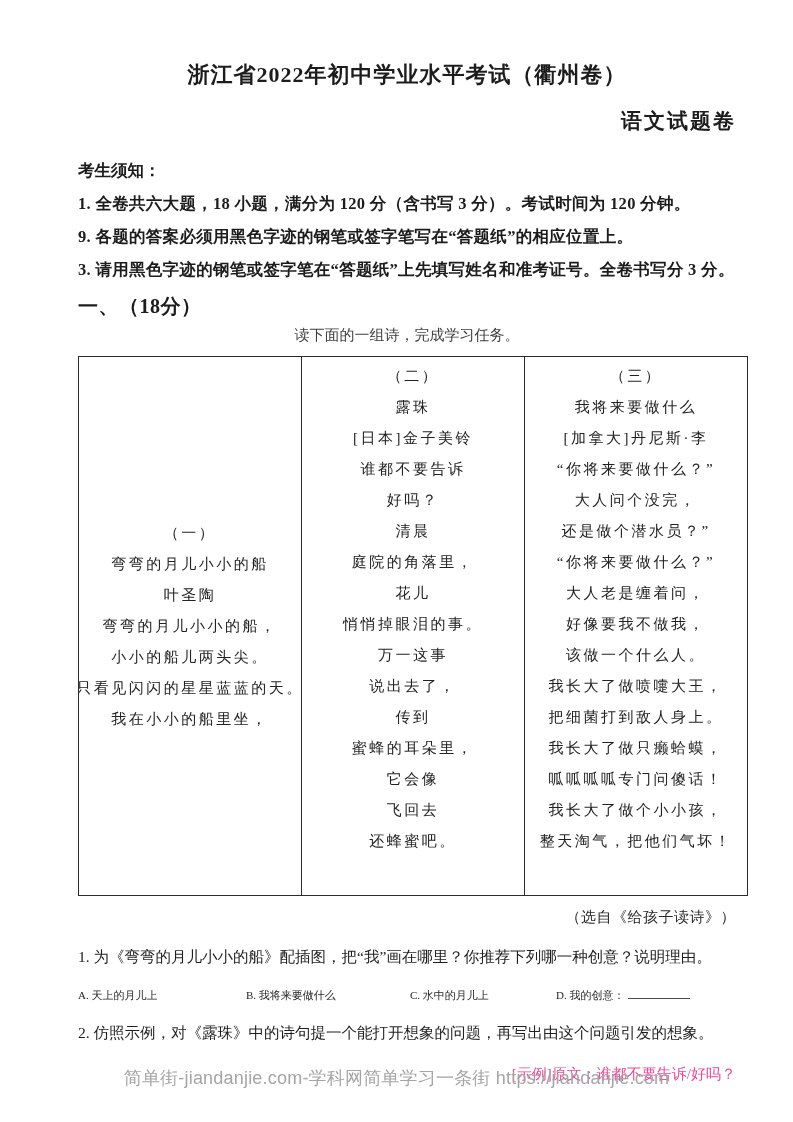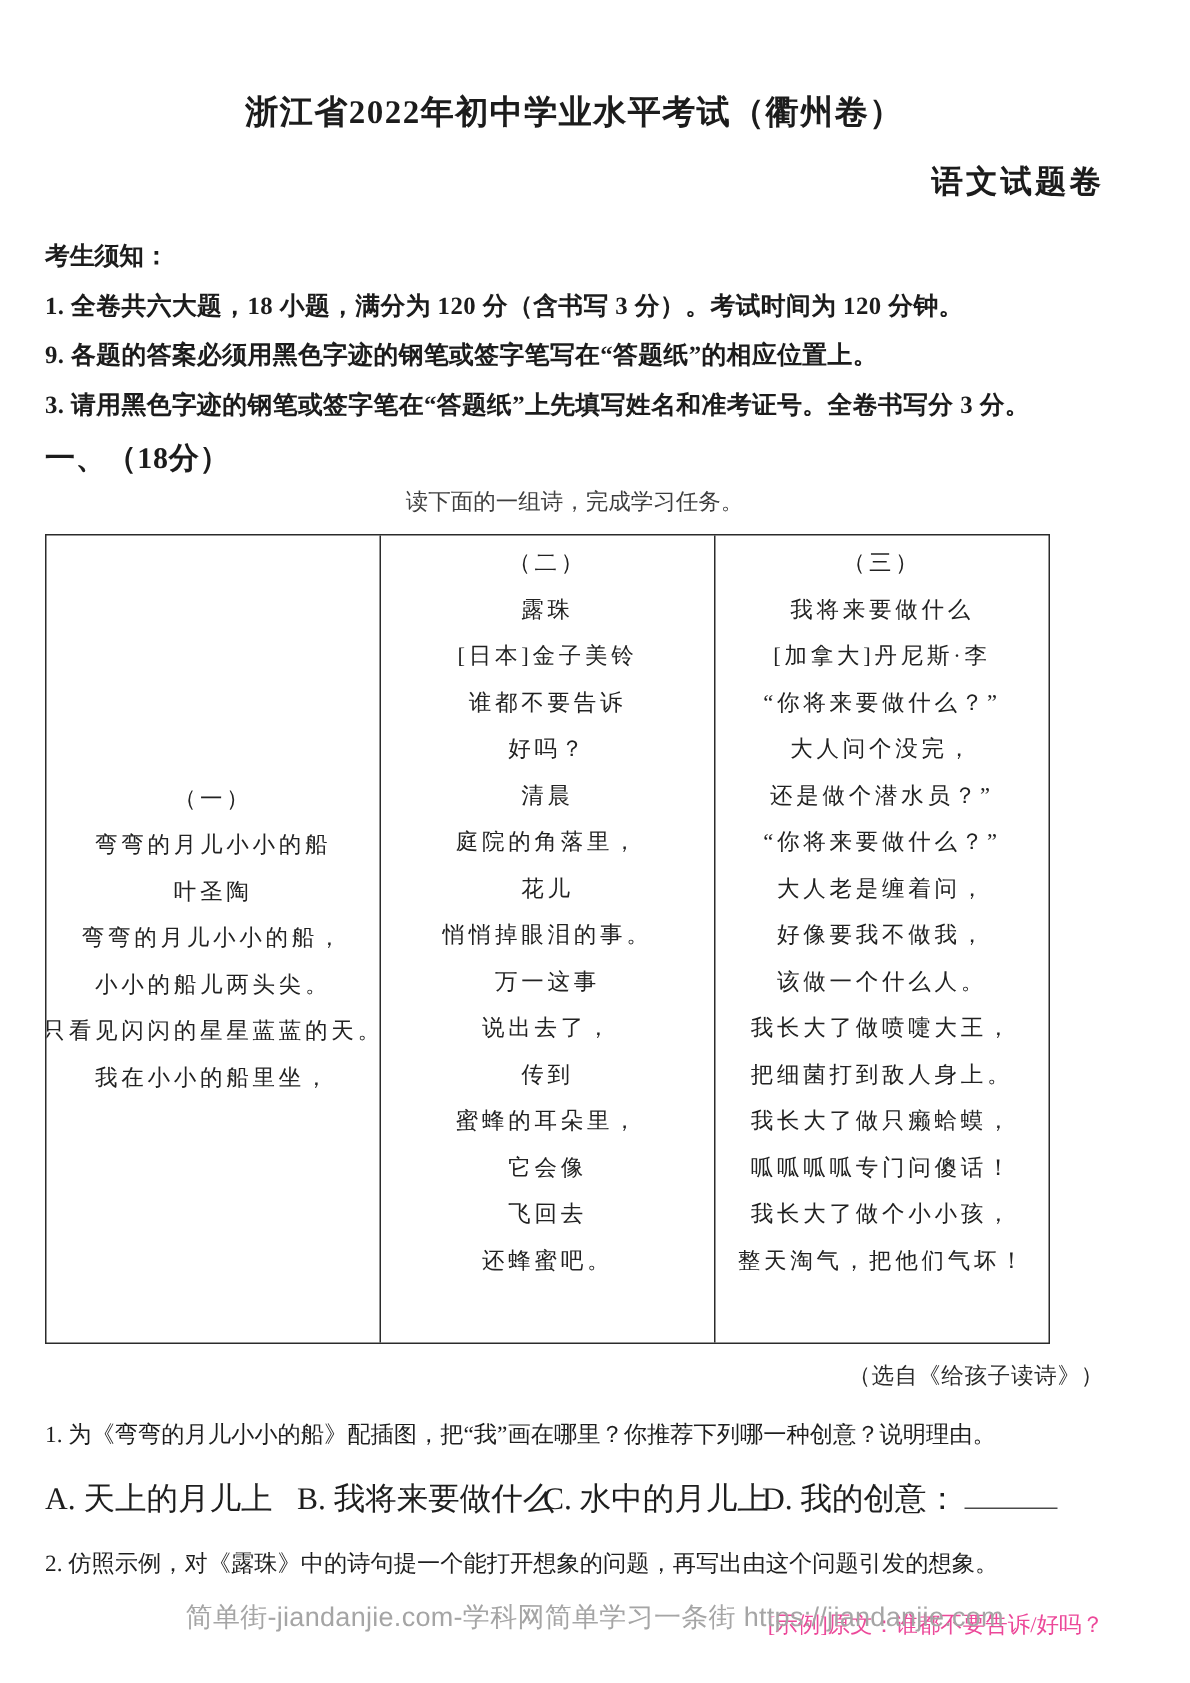--- a/index.html
+++ b/index.html
@@ -8,21 +8,21 @@
     width: 793px;
     height: 1122px;
     font-family: "Liberation Serif", serif;
     color: #1c1c1c;
     position: relative;
     overflow: hidden;
   }
   .page {
     width: 793px;
     height: 1122px;
-    padding: 60px 57px 0 30px;
+    padding: 60px 57px 0 78px;
   }
   .exam-title {
     text-align: center;
     font-size: 22px;
     font-weight: bold;
     letter-spacing: 1px;
   }
   .exam-subtitle {
     text-align: right;
     font-size: 21px;
@@ -92,21 +92,21 @@
   .question {
     font-size: 15.5px;
     margin-top: 17px;
     line-height: 26px;
     color: #1e1e1e;
     white-space: nowrap;
   }
   .options-row {
     display: flex;
     margin-top: 15px;
-    font-size: 21px;
+    font-size: 11px;
     color: #1e1e1e;
     align-items: baseline;
   }
   .opt { white-space: nowrap; }
   .opt-a { width: 168px; }
   .opt-b { width: 164px; }
   .opt-c { width: 146px; }
   .blank {
     display: inline-block;
     width: 62px;

